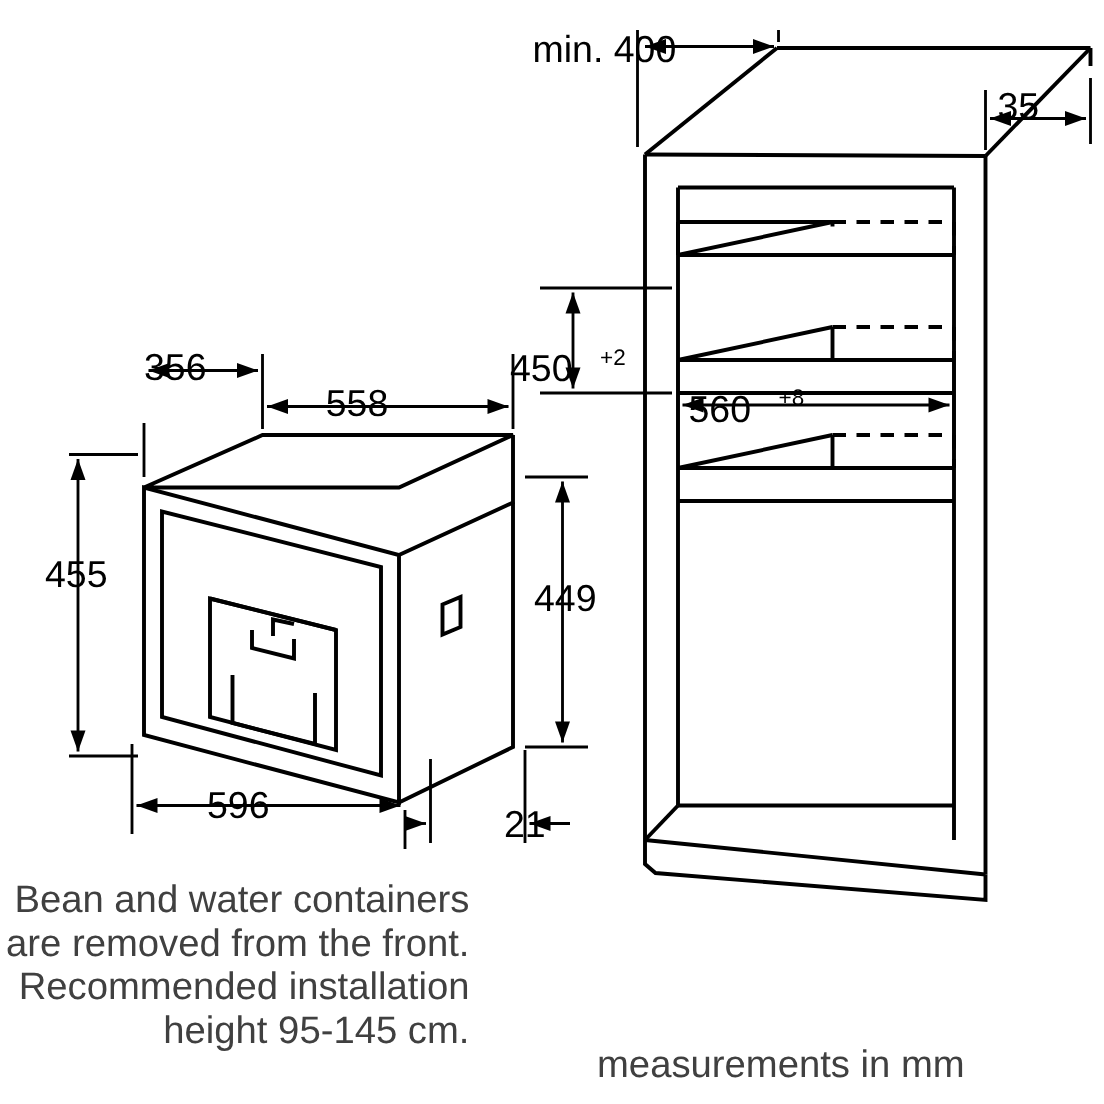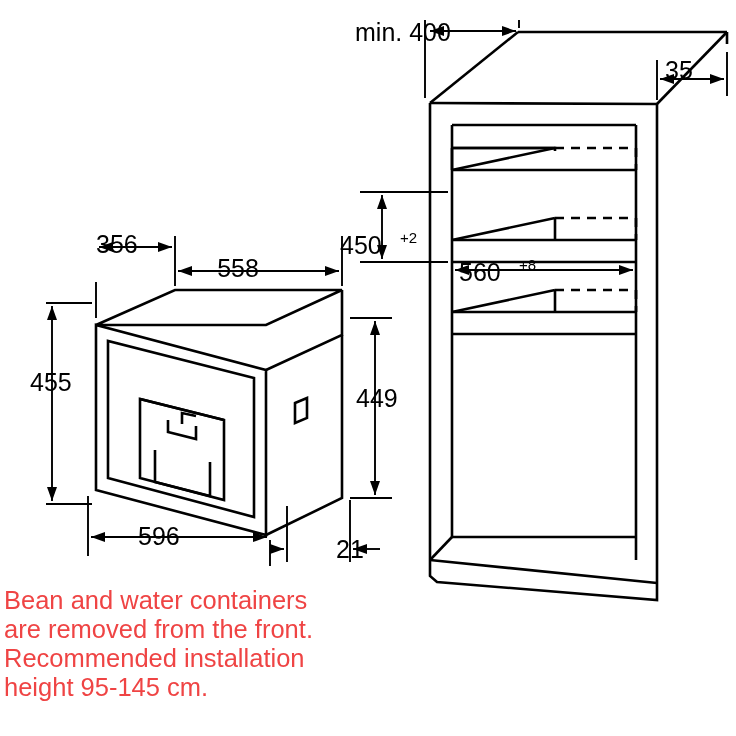--- a/index.html
+++ b/index.html
@@ -34,22 +34,23 @@
   .dim-sup {
     font-family: "Liberation Sans", sans-serif;
     font-size: 15px;
     fill: #000000;
   }
   .note {
     position: absolute;
     font-family: "Liberation Sans", sans-serif;
     font-size: 25.5px;
     line-height: 29px;
-    color: #ef4444;
+    color: #404040;
     white-space: pre;
+    text-align: right;
   }
   #note-left {
     left: 4px;
     top: 586px;
   }
   #note-right {
     left: 398px;
     top: 696px;
     font-size: 25.5px;
   }
@@ -243,14 +244,15 @@
       <text class="dim-text" x="459" y="281" text-anchor="start">560</text>
       <text class="dim-sup" x="519" y="270" text-anchor="start">+8</text>
     </g>
   </svg>
 
   <div class="note" id="note-left">Bean and water containers
 are removed from the front.
 Recommended installation
 height 95-145 cm.</div>
 
+  <div class="note" id="note-right">measurements in mm</div>
 
 </div>
 
 </body></html>

